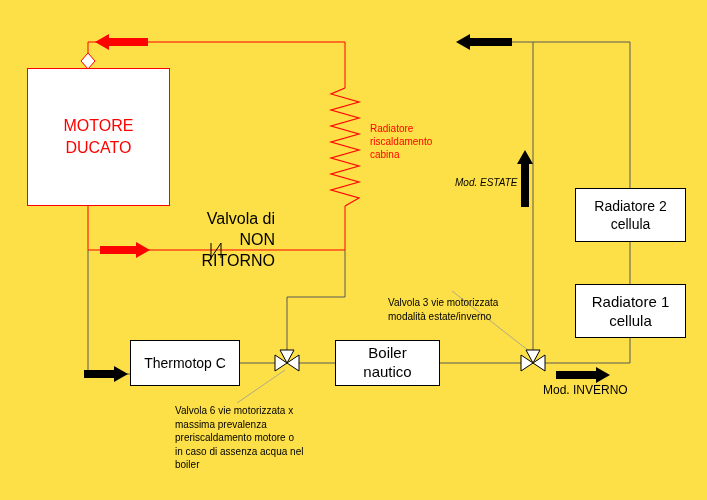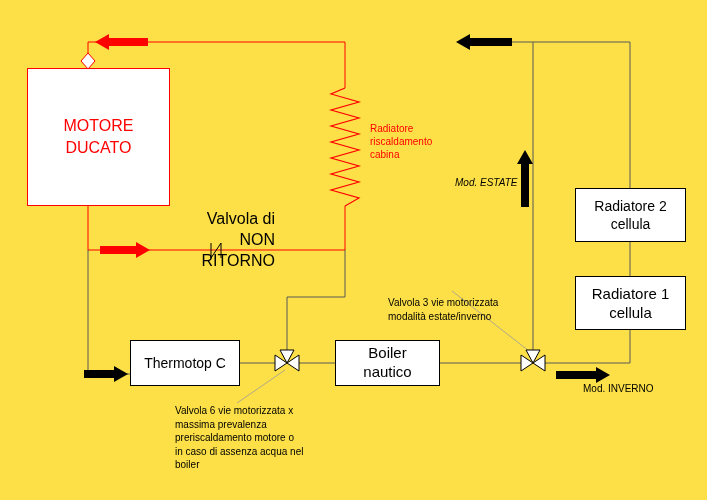--- a/index.html
+++ b/index.html
@@ -12,26 +12,26 @@
     position:absolute; display:flex; align-items:center; justify-content:center;
     text-align:center; white-space:pre-line; background:#ffffff;
     border:1px solid #000; color:#000; box-sizing:border-box;
   }
   #motore   { left:27px;  top:68px;  width:143px; height:138px;
               border-color:#ff0000; color:#ff0000; font-size:16px; line-height:1.4; }
   #thermotop{ left:130px; top:340px; width:110px; height:46px; font-size:14px; }
   #boiler   { left:335px; top:340px; width:105px; height:46px; font-size:15px; line-height:1.25; }
   #scalda   { left:575px; top:108px; width:111px; height:54px; font-size:15px; line-height:1.3; }
   #rad2     { left:575px; top:188px; width:111px; height:54px; font-size:14px; line-height:1.3; }
-  #rad1     { left:575px; top:276px; width:111px; height:54px; font-size:15px; line-height:1.3; }
+  #rad1     { left:575px; top:284px; width:111px; height:54px; font-size:15px; line-height:1.3; }
   .lbl { position:absolute; white-space:pre-line; color:#000; }
   #lbl-cabina    { left:370px; top:122px; color:#ff0000; font-size:10px; line-height:1.3; }
   #lbl-nonritorno{ left:183px; top:209px; width:92px; text-align:right; font-size:16px; line-height:1.3; }
   #lbl-estate    { left:455px; top:177px; font-size:10px;font-style:italic; }
-  #lbl-inverno   { left:583px; top:383px; font-size:10px; }
+  #lbl-inverno   { left:543px; top:383px; font-size:12px; }
   #lbl-estinv    { left:388px; top:264px; font-size:10px; line-height:1.35;margin-top:32px; }
   #lbl-preval    { left:175px; top:404px; font-size:10px; line-height:1.35; }
 </style>
 </head>
 <body>
 
 <div class="canvas">
 
   <svg class="layer" width="707" height="500" viewBox="0 0 707 500">
 

